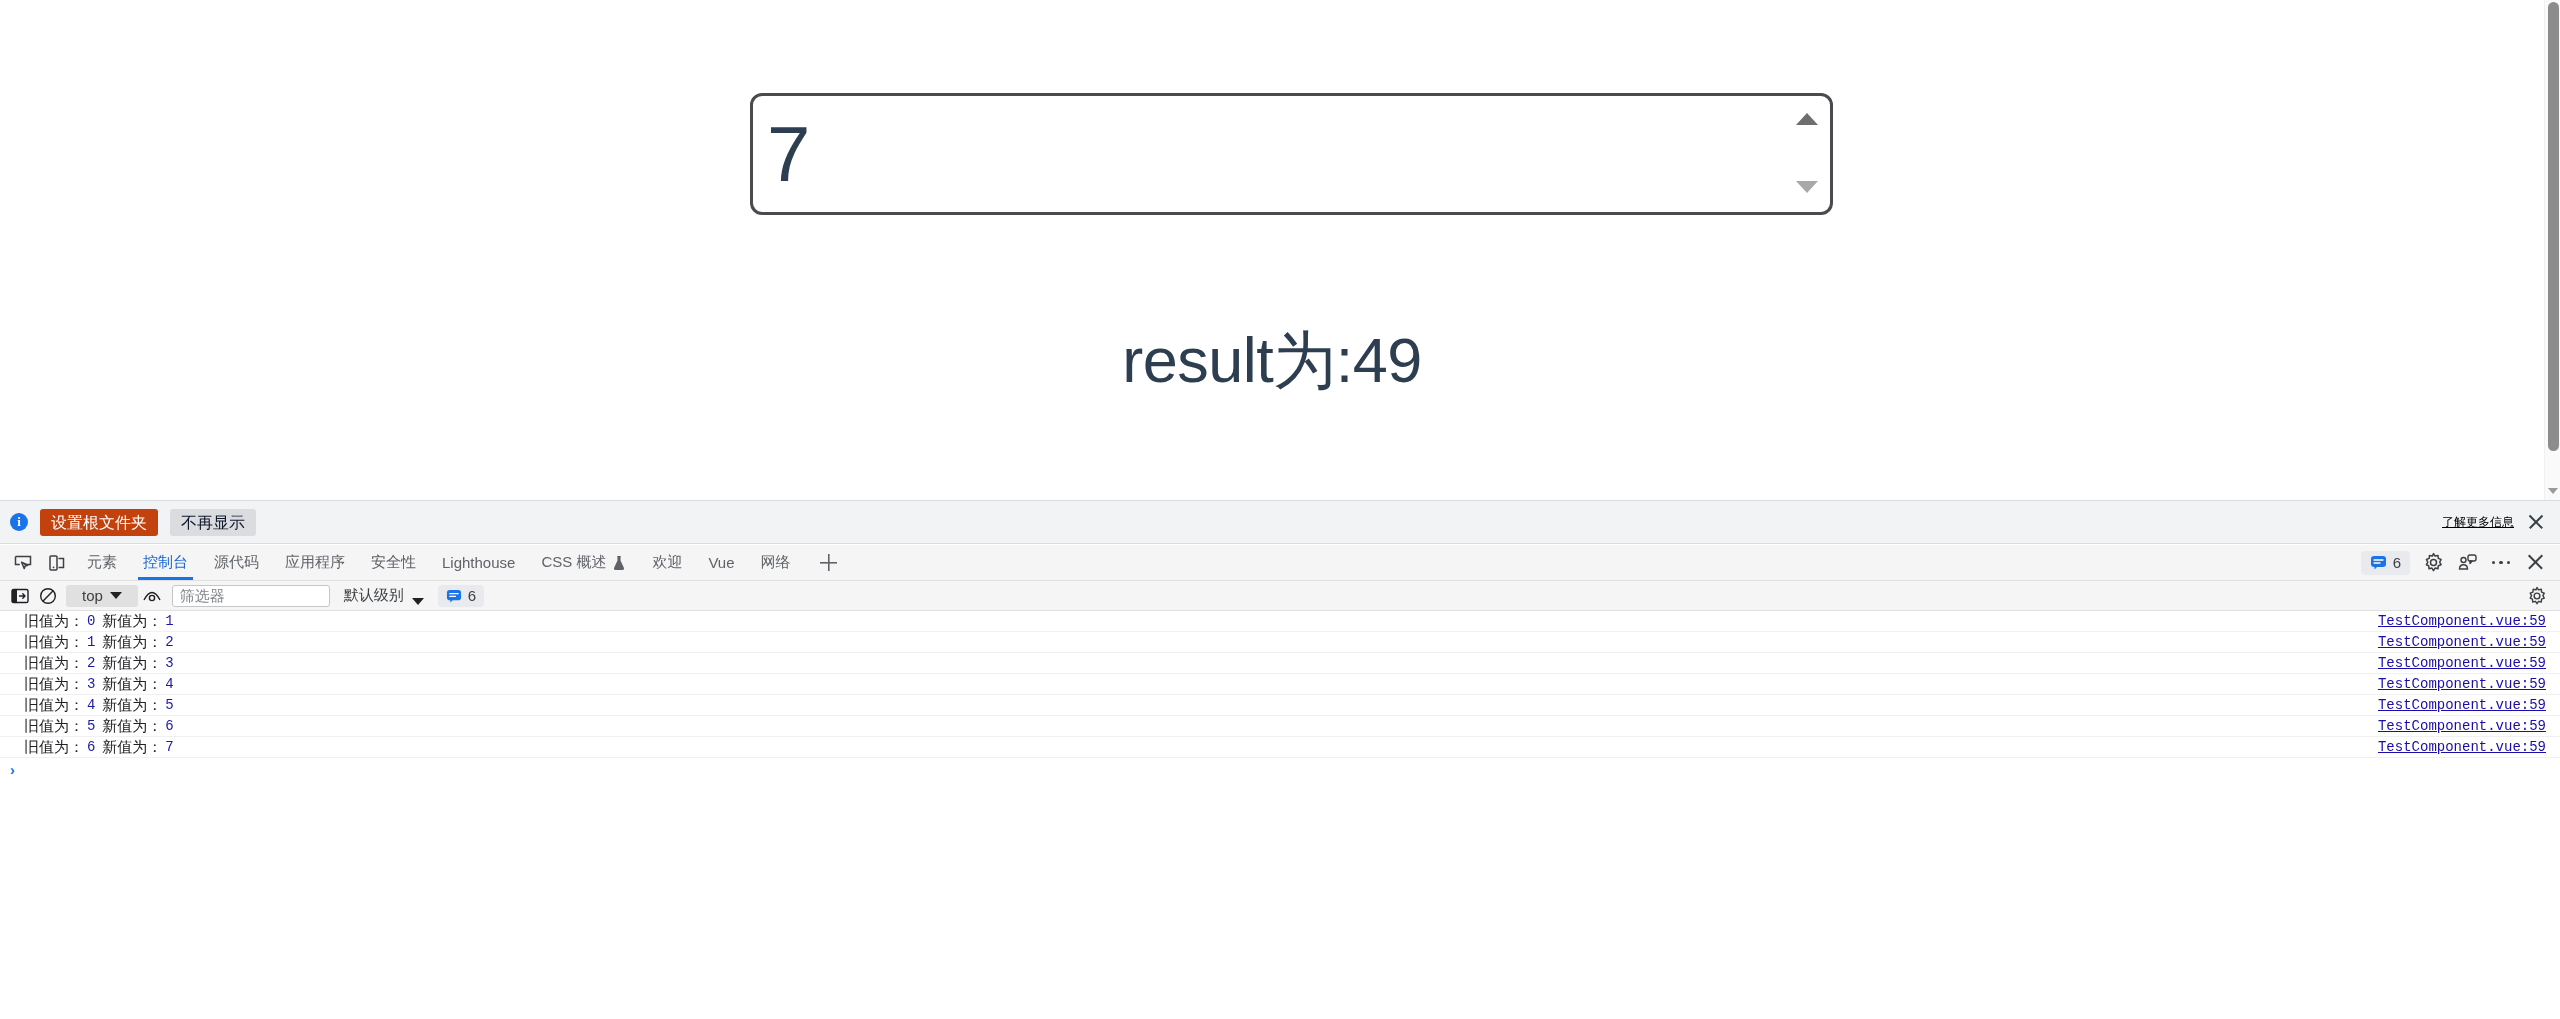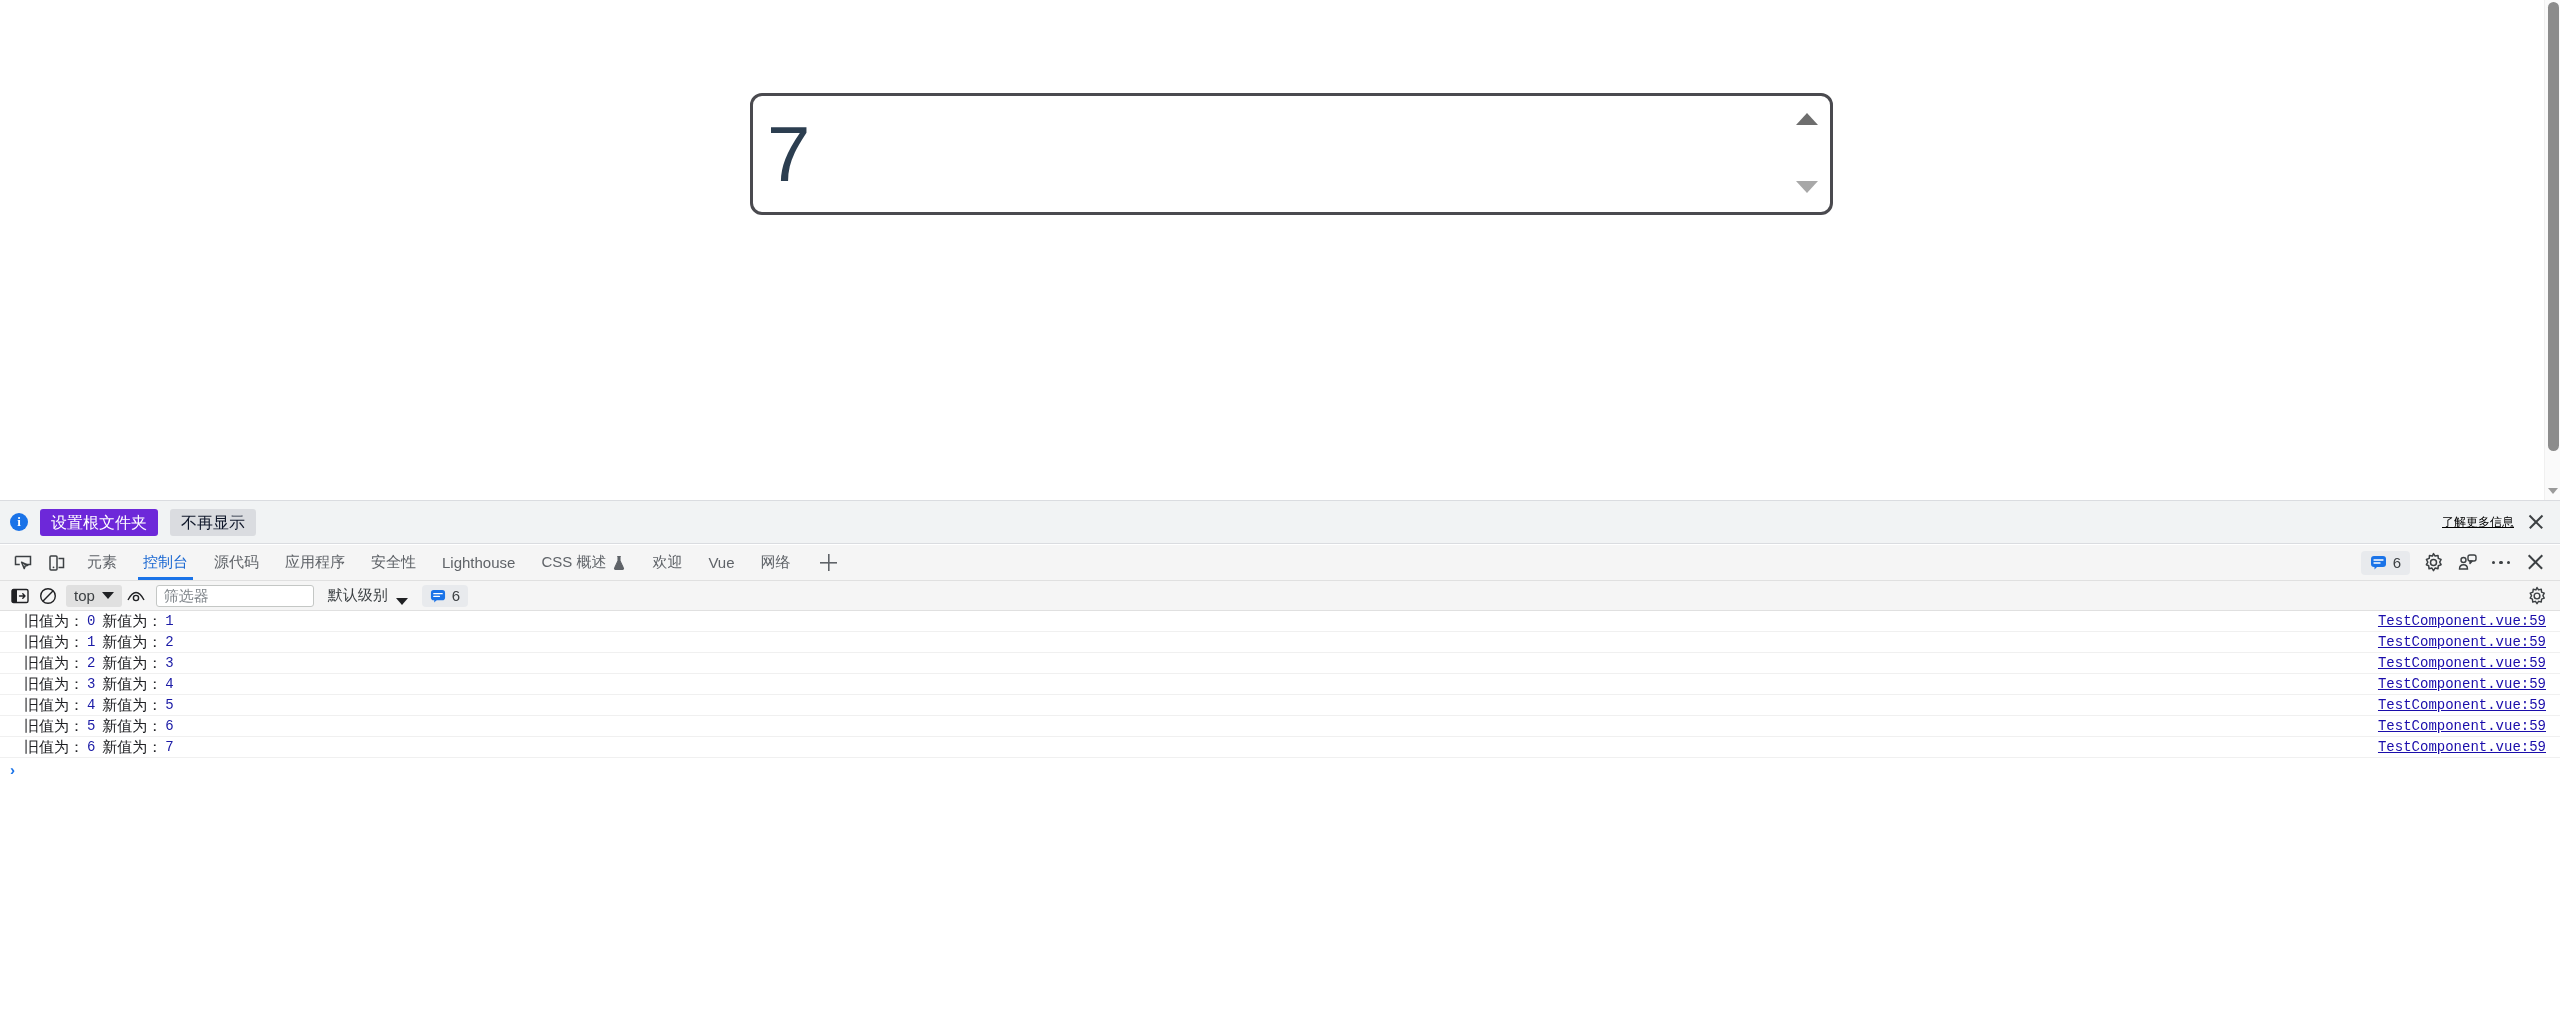--- a/index.html
+++ b/index.html
@@ -139,21 +139,21 @@
     height: 27px;
     padding: 0 11px;
     font-size: 16px;
     line-height: 27px;
     border: none;
     border-radius: 3px;
     cursor: pointer;
     font-family: "Liberation Sans", sans-serif;
     white-space: nowrap;
   }
-  .notif-btn.primary { background: #6d28d9; color: #ffffff; }
+  .notif-btn.primary { background: #c2410c; color: #ffffff; }
   .notif-btn.secondary { background: #dadce0; color: #0f172a; }
   #notif-spacer { flex: 1 1 auto; }
   #notif-link {
     font-size: 12px;
     color: #000000;
     text-decoration: underline;
     cursor: pointer;
     white-space: nowrap;
   }
   #notif-close {
@@ -276,21 +276,21 @@
   }
   .ct-icon {
     width: 28px; height: 24px;
     display: flex; align-items: center; justify-content: center;
     cursor: pointer; flex: 0 0 auto;
   }
   #context-select {
     display: flex; align-items: center; gap: 7px;
     height: 22px;
     margin-left: 4px;
-    padding: 0 8px;
+    padding: 0 16px;
     background: #e0e0e0;
     border-radius: 3px;
     cursor: pointer;
     flex: 0 0 auto;
   }
   #context-label { font-size: 15px; color: #3c4043; }
   .caret {
     width: 0; height: 0;
     border-left: 6px solid transparent;
     border-right: 6px solid transparent;
@@ -387,20 +387,21 @@
   <div id="page-inner">
 
     <div class="number-input-wrap">
       <input class="number-input" type="text" value="7" style="">
       <div class="spinner">
         <div class="spin-btn spin-up"></div>
         <div class="spin-btn spin-down"></div>
       </div>
     </div>
 
+    <h1 class="result-heading">result为:49</h1>
 
   </div>
 
   <div id="page-scrollbar">
     <div id="page-scroll-thumb"></div>
     <div id="page-scroll-down"></div>
   </div>
 </div>
 
 <div id="notif-bar">

